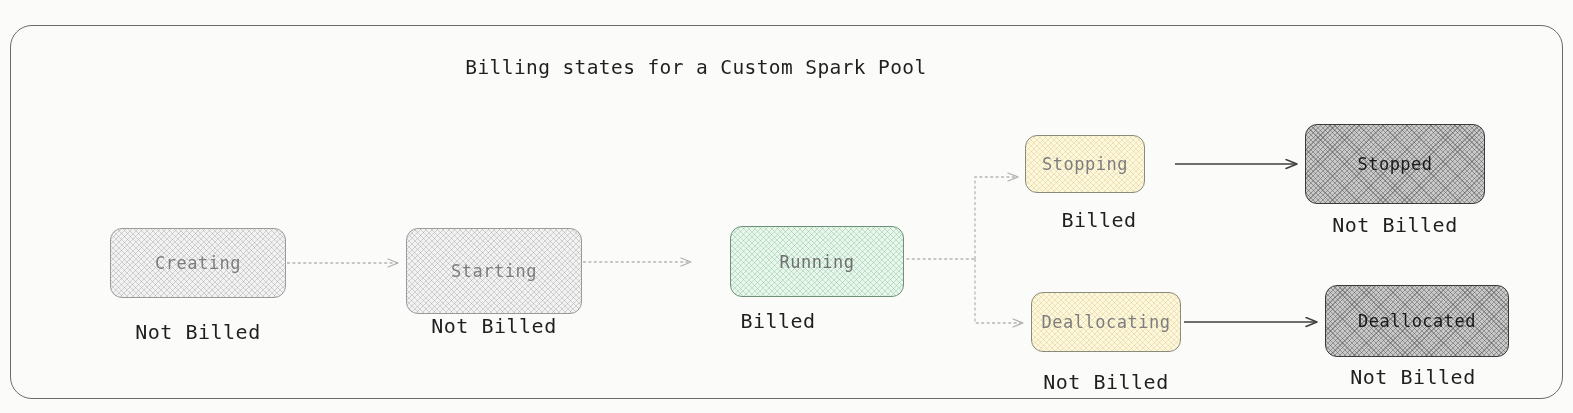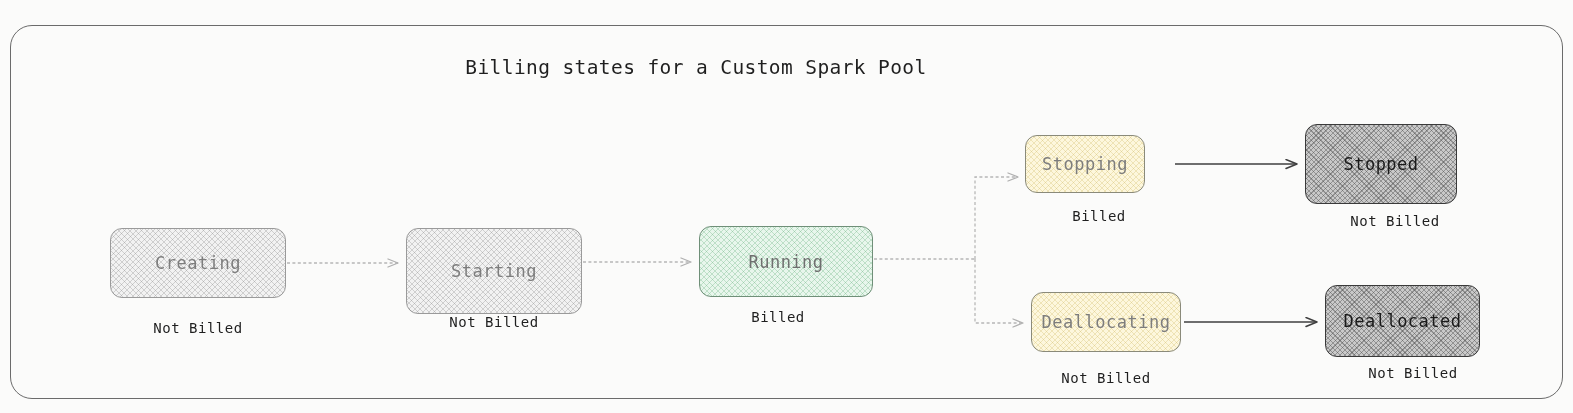--- a/index.html
+++ b/index.html
@@ -108,21 +108,21 @@
     background-color: #fdf7dd;
     background-image:
       repeating-linear-gradient(45deg,  rgba(200,175,80,0.28) 0 0.7px, rgba(0,0,0,0) 0.7px 4px),
       repeating-linear-gradient(-45deg, rgba(200,175,80,0.28) 0 0.7px, rgba(0,0,0,0) 0.7px 4px);
   }
 
   
   .billing-caption {
     position: absolute;
     text-align: center;
-    font-size: 14px;
+    font-size: 20px;
     letter-spacing: 0.5px;
     color: #1f1f1f;
     white-space: nowrap;
     font-family: "DejaVu Sans Mono", "Liberation Mono", monospace;
   }
 </style>
 </head>
 <body>
 
 <div id="canvas">
@@ -159,38 +159,38 @@
   <div class="node grey-light" style="left:110px; top:228px; width:176px; height:70px;">
     <span>Creating</span>
   </div>
   <div class="billing-caption" style="left:98px; top:320px; width:200px;">Not Billed</div>
 
   <div class="node grey-light" style="left:406px; top:228px; width:176px; height:86px;">
     <span>Starting</span>
   </div>
   <div class="billing-caption" style="left:394px; top:314px; width:200px;">Not Billed</div>
 
-  <div class="node green" style="left:699px; top:226px; width:174px; height:71px;">
+  <div class="node green" style="left:730px; top:226px; width:174px; height:71px;">
     <span>Running</span>
   </div>
   <div class="billing-caption" style="left:678px; top:309px; width:200px;">Billed</div>
 
   <div class="node yellow" style="left:1025px; top:135px; width:120px; height:58px;">
     <span>Stopping</span>
   </div>
   <div class="billing-caption" style="left:999px; top:208px; width:200px;">Billed</div>
 
-  <div class="node grey-dark" style="left:1305px; top:124px; width:152px; height:80px;">
+  <div class="node grey-dark" style="left:1305px; top:124px; width:180px; height:80px;">
     <span>Stopped</span>
   </div>
   <div class="billing-caption" style="left:1295px; top:213px; width:200px;">Not Billed</div>
 
   <div class="node yellow" style="left:1031px; top:292px; width:150px; height:60px;">
     <span>Deallocating</span>
   </div>
   <div class="billing-caption" style="left:1006px; top:370px; width:200px;">Not Billed</div>
 
-  <div class="node grey-dark" style="left:1325px; top:285px; width:155px; height:72px;">
+  <div class="node grey-dark" style="left:1325px; top:285px; width:184px; height:72px;">
     <span>Deallocated</span>
   </div>
   <div class="billing-caption" style="left:1313px; top:365px; width:200px;">Not Billed</div>
 
 </div>
 
 </body></html>

